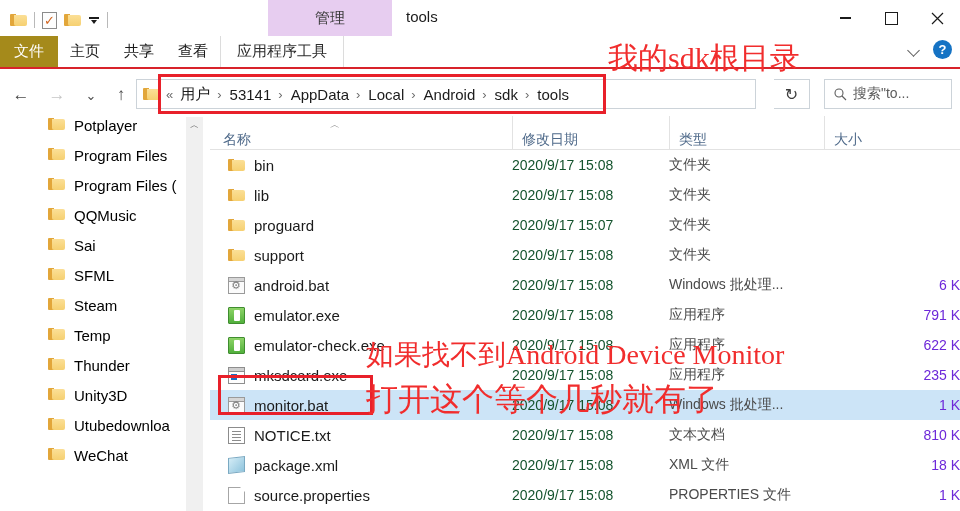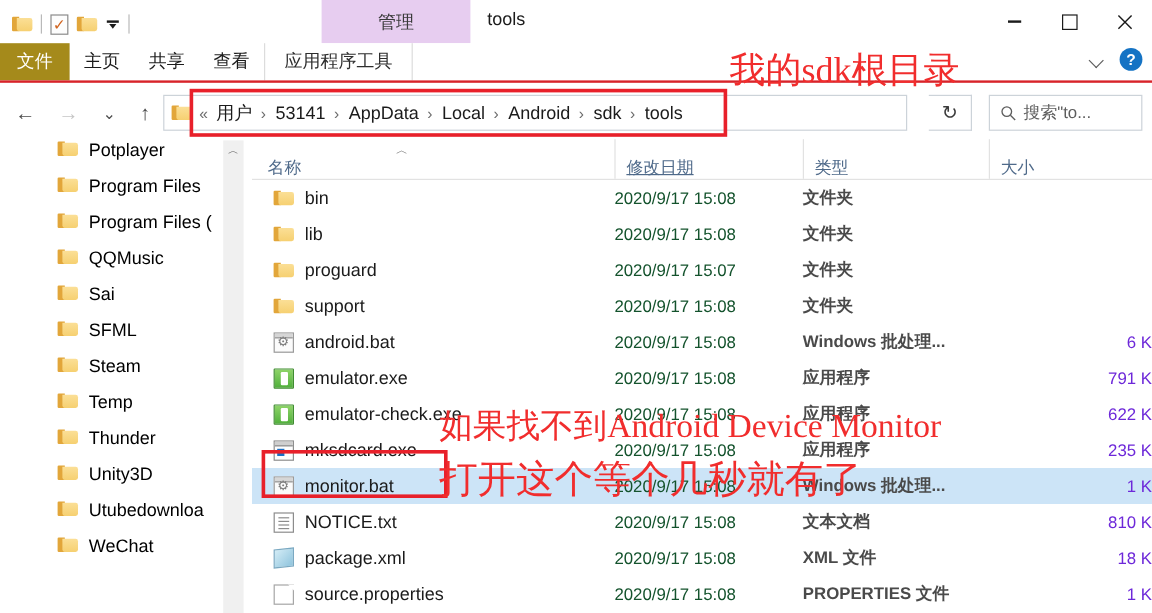--- a/index.html
+++ b/index.html
@@ -225,38 +225,38 @@
     display: flex; align-items: flex-end;
     border-bottom: 1px solid #e2e2e2;
   }
   .col {
     font-size: 14px; color: #4f6a8a; position: relative;
     height: 33px; display: flex; align-items: flex-end;
     border-left: 1px solid #e2e2e2; padding-left: 9px;
   }
   .col:first-child { border-left: none; padding-left: 13px; }
   .col-name { width: 302px; }
-  .col-date { width: 157px; text-decoration: underline; }
+  .col-date { width: 157px; }
   .col-type { width: 155px; }
   .col-size { width: 136px; }
   .sort-caret {
     position: absolute; left: 120px; top: 2px; font-size: 10px; color: #6f6f6f;
   }
 
   .row {
     display: flex; align-items: center; height: 30px; width: 750px;
     font-size: 15px; color: #1b1b1b; position: relative;
   }
   .row.selected { background: #cce4f7; }
   .cell-name {
     width: 302px; display: flex; align-items: center; padding-left: 18px;
   }
   .cell-name .label { margin-left: 9px; white-space: nowrap; }
   .cell-date { width: 157px; color: #14532d; font-size: 14px; }
-  .cell-type { width: 155px; color: #4a4a4a; font-size: 14px; font-weight: bold; }
+  .cell-type { width: 155px; color: #4a4a4a; font-size: 14px; }
   .cell-size {
     width: 136px; color: #6d28d9; font-size: 14px;
     text-align: right; padding-right: 0px;
   }
 
   
   .fi { width: 17px; height: 17px; position: relative; flex: 0 0 17px; }
   .fi-bat {
     background: #fbfbfb; border: 1px solid #9a9a9a;
   }

